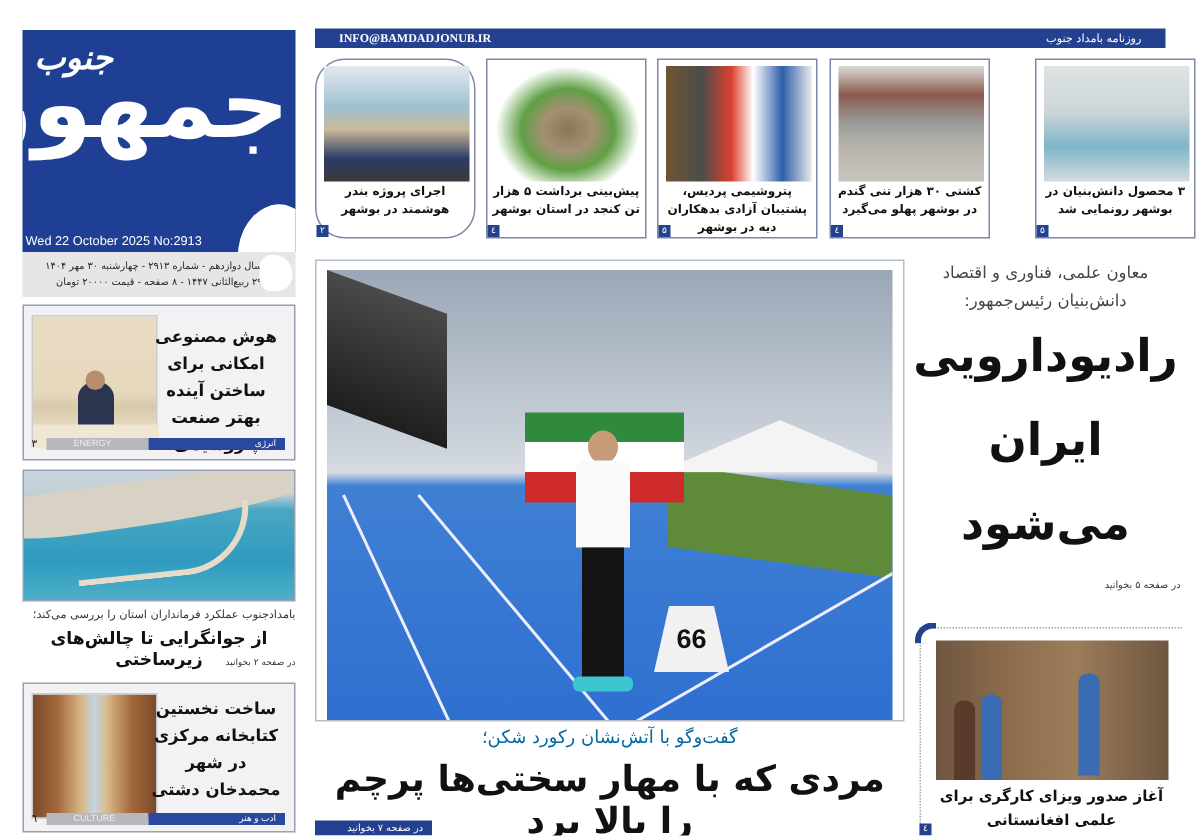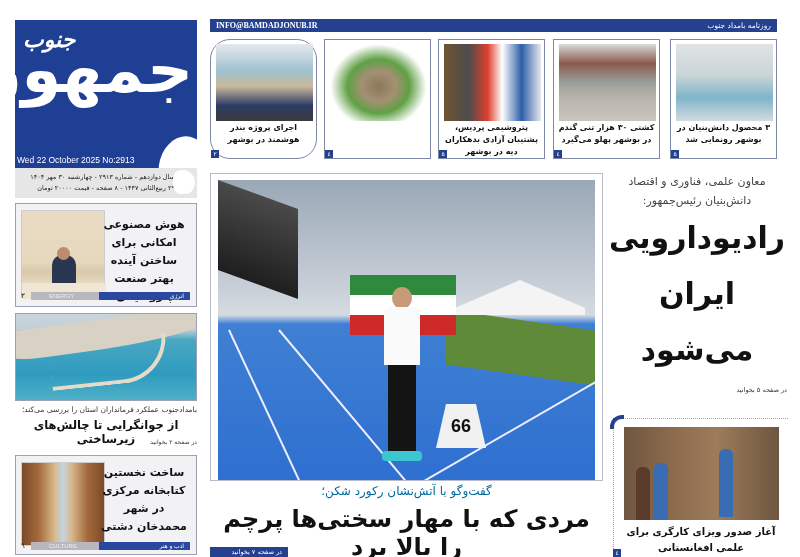--- a/index.html
+++ b/index.html
@@ -90,21 +90,21 @@
     background: linear-gradient(90deg, #7b4a2a 0%, #a3693c 20%, #d9b98c 40%, #c3d5e2 50%, #d9b98c 60%, #a3693c 80%, #7b4a2a 100%);
   }
   .office-thumb {
     background: linear-gradient(180deg, #e9dcc3 0%, #e6d8bd 60%, #d9c9aa 70%, #f1e9d8 100%);
   }
 
   
   .topbar {
     position: absolute; left: 210px; top: 19px; width: 567px; height: 13px;
     background: #24418f; color: #fff; display: flex; justify-content: space-between; align-items: center;
-    padding: 0 6px;
+    padding: 0 16px;
   }
   .topbar .email { font-family: "Liberation Serif", serif; font-size: 8px; font-weight: bold; }
   .topbar .paper-name { direction: rtl; font-size: 7.5px; }
 
   .teaser {
     position: absolute; top: 39px; width: 107px; height: 120px;
     border: 1px solid #7e86a6; background: #fff;
   }
   .teaser .img { position: absolute; left: 5px; top: 4px; width: 97px; height: 77px; overflow: hidden; }
   .teaser .cap {
@@ -258,37 +258,38 @@
     <span class="en">CULTURE</span>
     <span class="fa">ادب و هنر</span>
   </div>
 </div>
 
 <div class="topbar">
   <span class="email">INFO@BAMDADJONUB.IR</span>
   <span class="paper-name">روزنامه بامداد جنوب</span>
 </div>
 
-<div class="teaser" style="left:670px;">
+<div class="teaser" style="left:690px;">
   <div class="img img-expo"></div>
   <div class="cap">۳ محصول دانش‌بنیان در بوشهر رونمایی شد</div>
   <div class="num">۵</div>
 </div>
 <div class="teaser" style="left:553px;">
   <div class="img img-ship"></div>
   <div class="cap">کشتی ۳۰ هزار تنی گندم در بوشهر پهلو می‌گیرد</div>
   <div class="num">٤</div>
 </div>
 <div class="teaser" style="left:438px;">
   <div class="img img-ceremony"></div>
   <div class="cap">پتروشیمی پردیس، پشتیبان آزادی بدهکاران دیه در بوشهر</div>
   <div class="num">۵</div>
 </div>
 <div class="teaser" style="left:324px;">
   <div class="img img-sesame"></div>
+  <div class="cap">پیش‌بینی برداشت ۵ هزار تن کنجد در استان بوشهر</div>
   <div class="num">٤</div>
 </div>
 <div class="teaser" style="left:210px;border-radius:20px;">
   <div class="img img-port-map"></div>
   <div class="cap">اجرای پروژه بندر هوشمند در بوشهر</div>
   <div class="num">۲</div>
 </div>
 
 <div class="main-photo-frame">
   <div class="main-photo">

